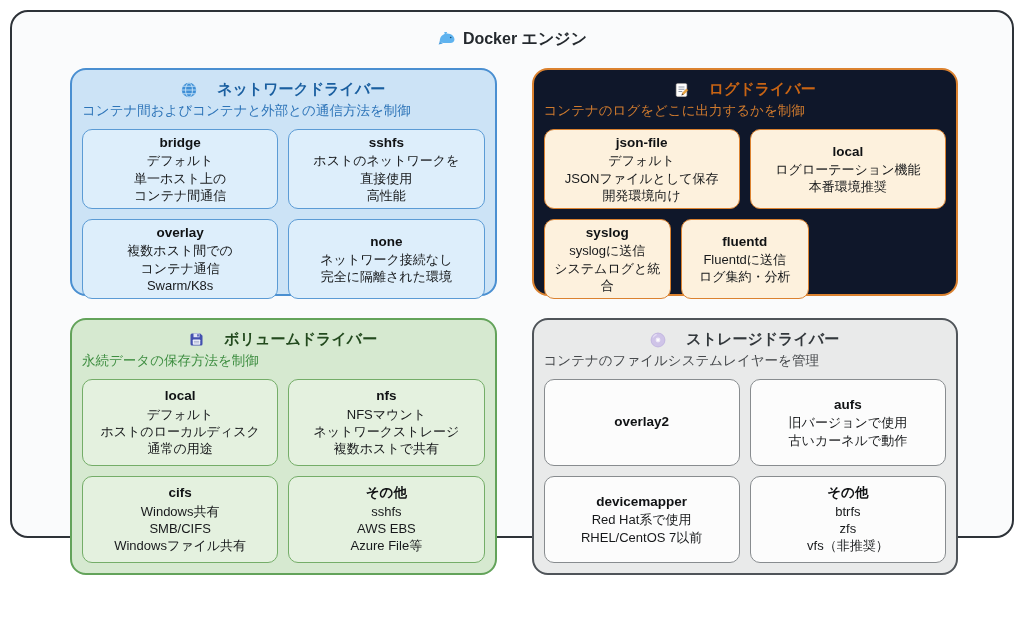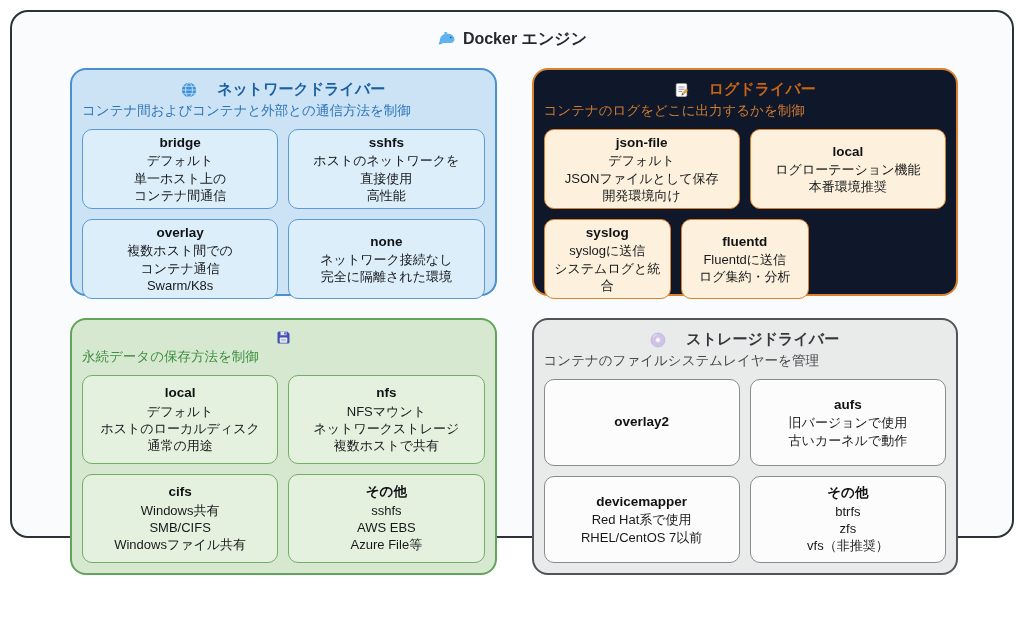--- a/index.html
+++ b/index.html
@@ -159,20 +159,21 @@
       <div class="panel-title">
         <span class="icon">
           <svg width="15" height="15" viewBox="0 0 20 20">
             <path d="M2 4a2 2 0 0 1 2-2h11l3 3v11a2 2 0 0 1-2 2H4a2 2 0 0 1-2-2z" fill="#4350af"></path>
             <rect x="6" y="2" width="8" height="5" fill="#dfe3f5"></rect>
             <rect x="11" y="3" width="2" height="3" fill="#4350af"></rect>
             <rect x="5" y="10" width="10" height="7" rx="1" fill="#eef1fb"></rect>
             <path d="M6.5 12.5h7 M6.5 14.5h7" stroke="#9aa3c4" stroke-width="1"></path>
           </svg>
         </span>
+        <span>ボリュームドライバー</span>
       </div>
       <div class="panel-subtitle">永続データの保存方法を制御</div>
       <div class="cards-wrap">
         <div class="cards cols-2">
           <div class="card">
             <div class="card-name">local</div>
             <div class="card-desc">デフォルト
 ホストのローカルディスク
 通常の用途</div>
           </div>

